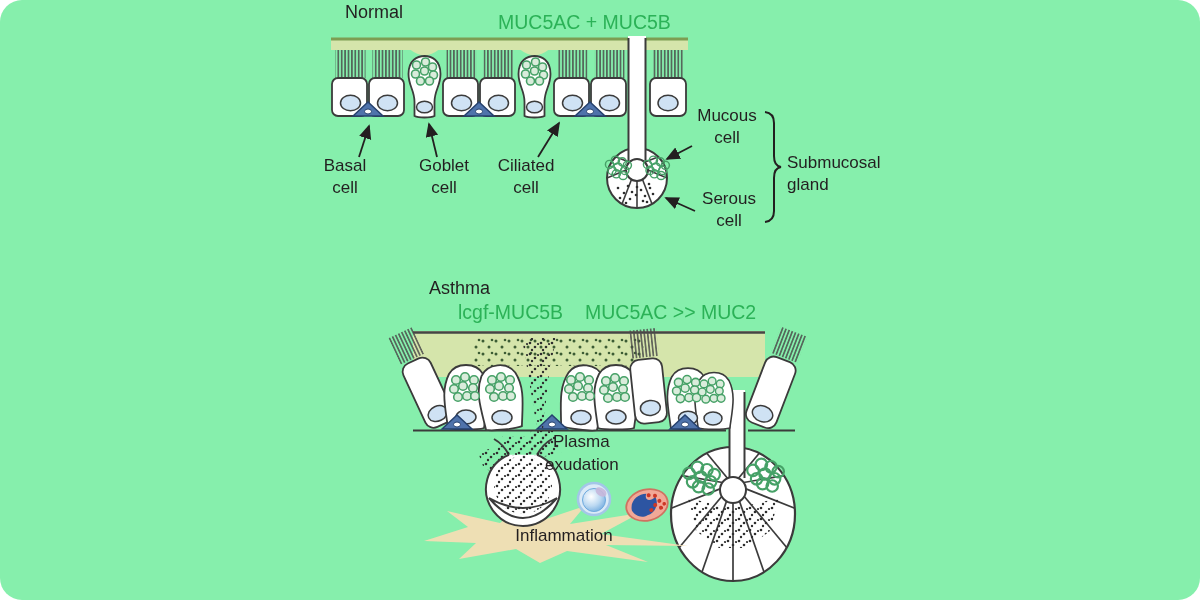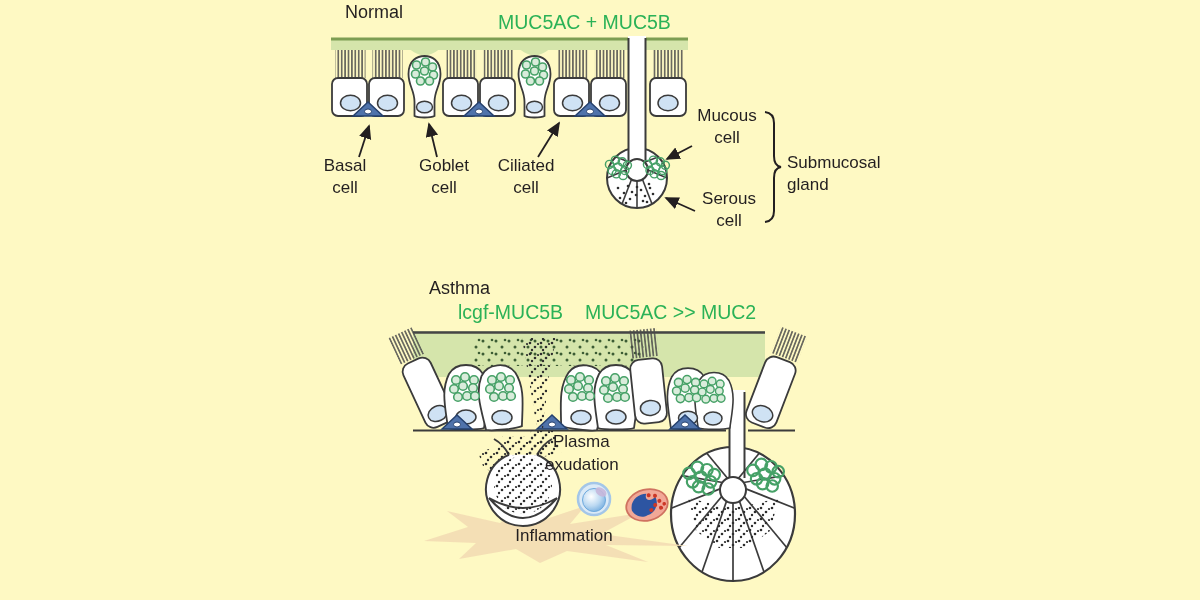--- a/index.html
+++ b/index.html
@@ -1,16 +1,16 @@
 <!DOCTYPE html>
 <html style="--text: #231f20; --green_text: #2bb257; --mucus_fill: #d5e5ab; --mucus_line: #7d9e52; --surface_line: #454545; --outline: #3b3b3b; --cilia: #4a4a4a; --nucleus_fill: #cfe2f4; --basal_fill: #4f73ab; --basal_stroke: #25416e; --granule_fill: #d9ecdb; --granule_stroke: #46a167; --gland_green: #46a167; --dot_black: #2e2e2e; --dot_green: #3c5c34; --starburst: #f3ddb4; --lymph_ring: #a3c6e8; --lymph_fill: #dbeaf7; --lymph_core: #6ea9dd; --lymph_crescent: #c7b7da; --eos_fill: #f2a897; --eos_stroke: #cf7260; --eos_nucleus: #2d55a2; --eos_granule: #cc3726;"><head>
 <meta charset="utf-8">
 <style>
   html,body{margin:0;padding:0;background:#ffffff;}
-  .fig{position:relative;width:1200px;height:600px;background:#fef9c3;overflow:hidden;}
+  .fig{position:relative;width:1200px;height:600px;background:#86efac;overflow:hidden;border-radius:22px;}
   svg{display:block;}
   svg text{font-family:"Liberation Sans", sans-serif; fill:var(--text);}
   .t18{font-size:18px;}
   .t19{font-size:19.5px;}
   .t17{font-size:17px;}
   .green{fill:var(--green_text);}
   .mid{text-anchor:middle;}
 </style>
 </head>
 <body>

